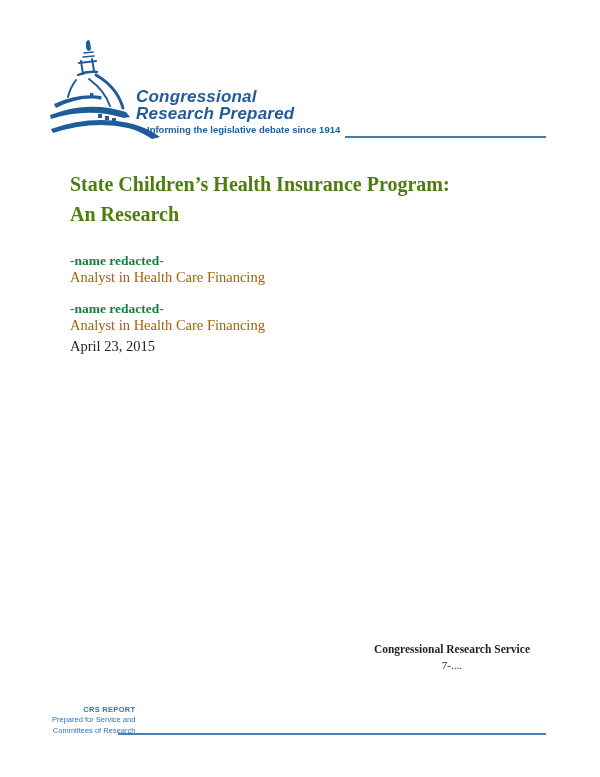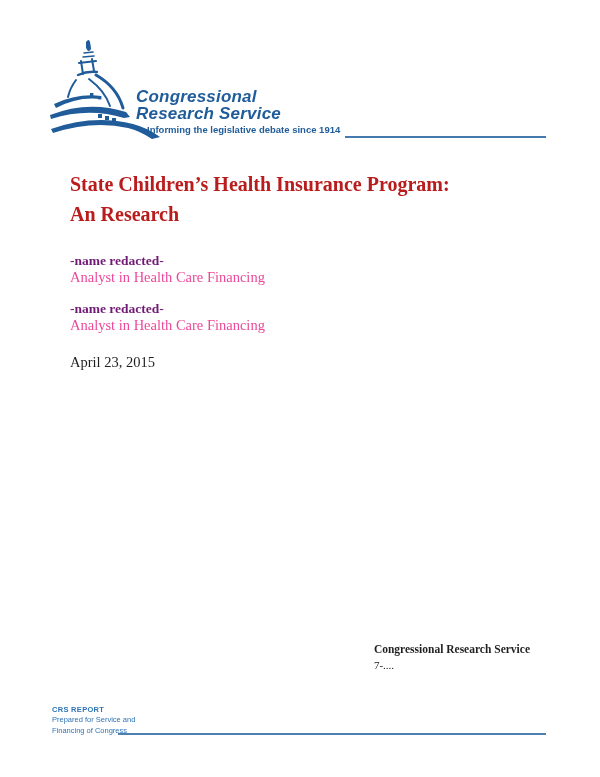--- a/index.html
+++ b/index.html
@@ -54,57 +54,58 @@
 
   
   .title {
     position: absolute;
     left: 70px;
     top: 169px;
     width: 470px;
     font-size: 20px;
     font-weight: bold;
     line-height: 30px;
-    color: #b91c1c;
+    color: #4d7c0f;
   }
   .author { position: absolute; left: 70px; white-space: nowrap; }
-  .author .name  { font-size: 13.5px; font-weight: bold; color: #701a75; line-height: 17px; }
-  .author .role  { font-size: 14.5px; color: #ec4899; line-height: 17px; }
+  .author .name  { font-size: 13.5px; font-weight: bold; color: #15803d; line-height: 17px; }
+  .author .role  { font-size: 14.5px; color: #a16207; line-height: 17px; }
   .author-1 { top: 252px; }
   .author-2 { top: 300px; }
   .doc-date {
     position: absolute;
     left: 70px;
-    top: 354px;
+    top: 338px;
     font-size: 14.5px;
     color: #1f1f1f;
   }
 
   
   .footer-right {
     position: absolute;
     right: 70px;
     top: 642px;
-    text-align: left;
+    text-align: center;
     color: #1f1f1f;
     line-height: 15.5px;
   }
   .footer-right .org { font-size: 11.5px; font-weight: bold; }
   .footer-right .small { font-size: 11px; }
 
   
   .footer-left {
     position: absolute;
     left: 52px;
     top: 705px;
     font-family: "Liberation Sans", sans-serif;
     font-size: 7.5px;
     line-height: 10.3px;
     color: #2e74b8;
     white-space: nowrap;
+    text-align: right;
   }
   .footer-left .crs-report { font-weight: bold; letter-spacing: 0.3px; }
   .footer-rule {
     position: absolute;
     left: 118px;
     top: 733px;
     width: 428px;
     height: 2px;
     background: #4d7fb0;
   }
@@ -137,21 +138,21 @@
       <path d="M2,85 Q40,70 78,82 L82,87 L76,88 Q40,77 3,89 Z" fill="#1f5c99" stroke="none"></path>
       <rect x="50" y="84" width="4" height="4" fill="#1f5c99" stroke="none"></rect>
       <rect x="57" y="86" width="4" height="4" fill="#1f5c99" stroke="none"></rect>
       <rect x="64" y="88" width="4" height="4" fill="#1f5c99" stroke="none"></rect>
       <path d="M3,99 Q45,84 85,94 Q100,98 112,107 L104,109 Q92,101 80,98 Q45,90 5,103 Z" fill="#1f5c99" stroke="none"></path>
     </g>
   </svg>
 
   <div class="logotype">
     <div>Congressional</div>
-    <div>Research Service</div>
+    <div>Research Prepared</div>
   </div>
   <div class="tagline">Informing the legislative debate since 1914</div>
   <div class="header-rule"></div>
 
   <h1 class="title">
     <span>State Children’s Health Insurance Program:</span><br>
     <span>An Research</span>
   </h1>
 
   <div class="author author-1">
@@ -166,17 +167,17 @@
   <div class="doc-date">April 23, 2015</div>
 
   <div class="footer-right">
     <div class="org">Congressional Research Service</div>
     <div class="small">7-....</div>
   </div>
 
   <div class="footer-left">
     <div class="crs-report">CRS REPORT</div>
     <div>Prepared for Service and</div>
-    <div>Financing of Congress</div>
+    <div>Committees of Research</div>
   </div>
   <div class="footer-rule"></div>
 
 </div>
 
 </body></html>

